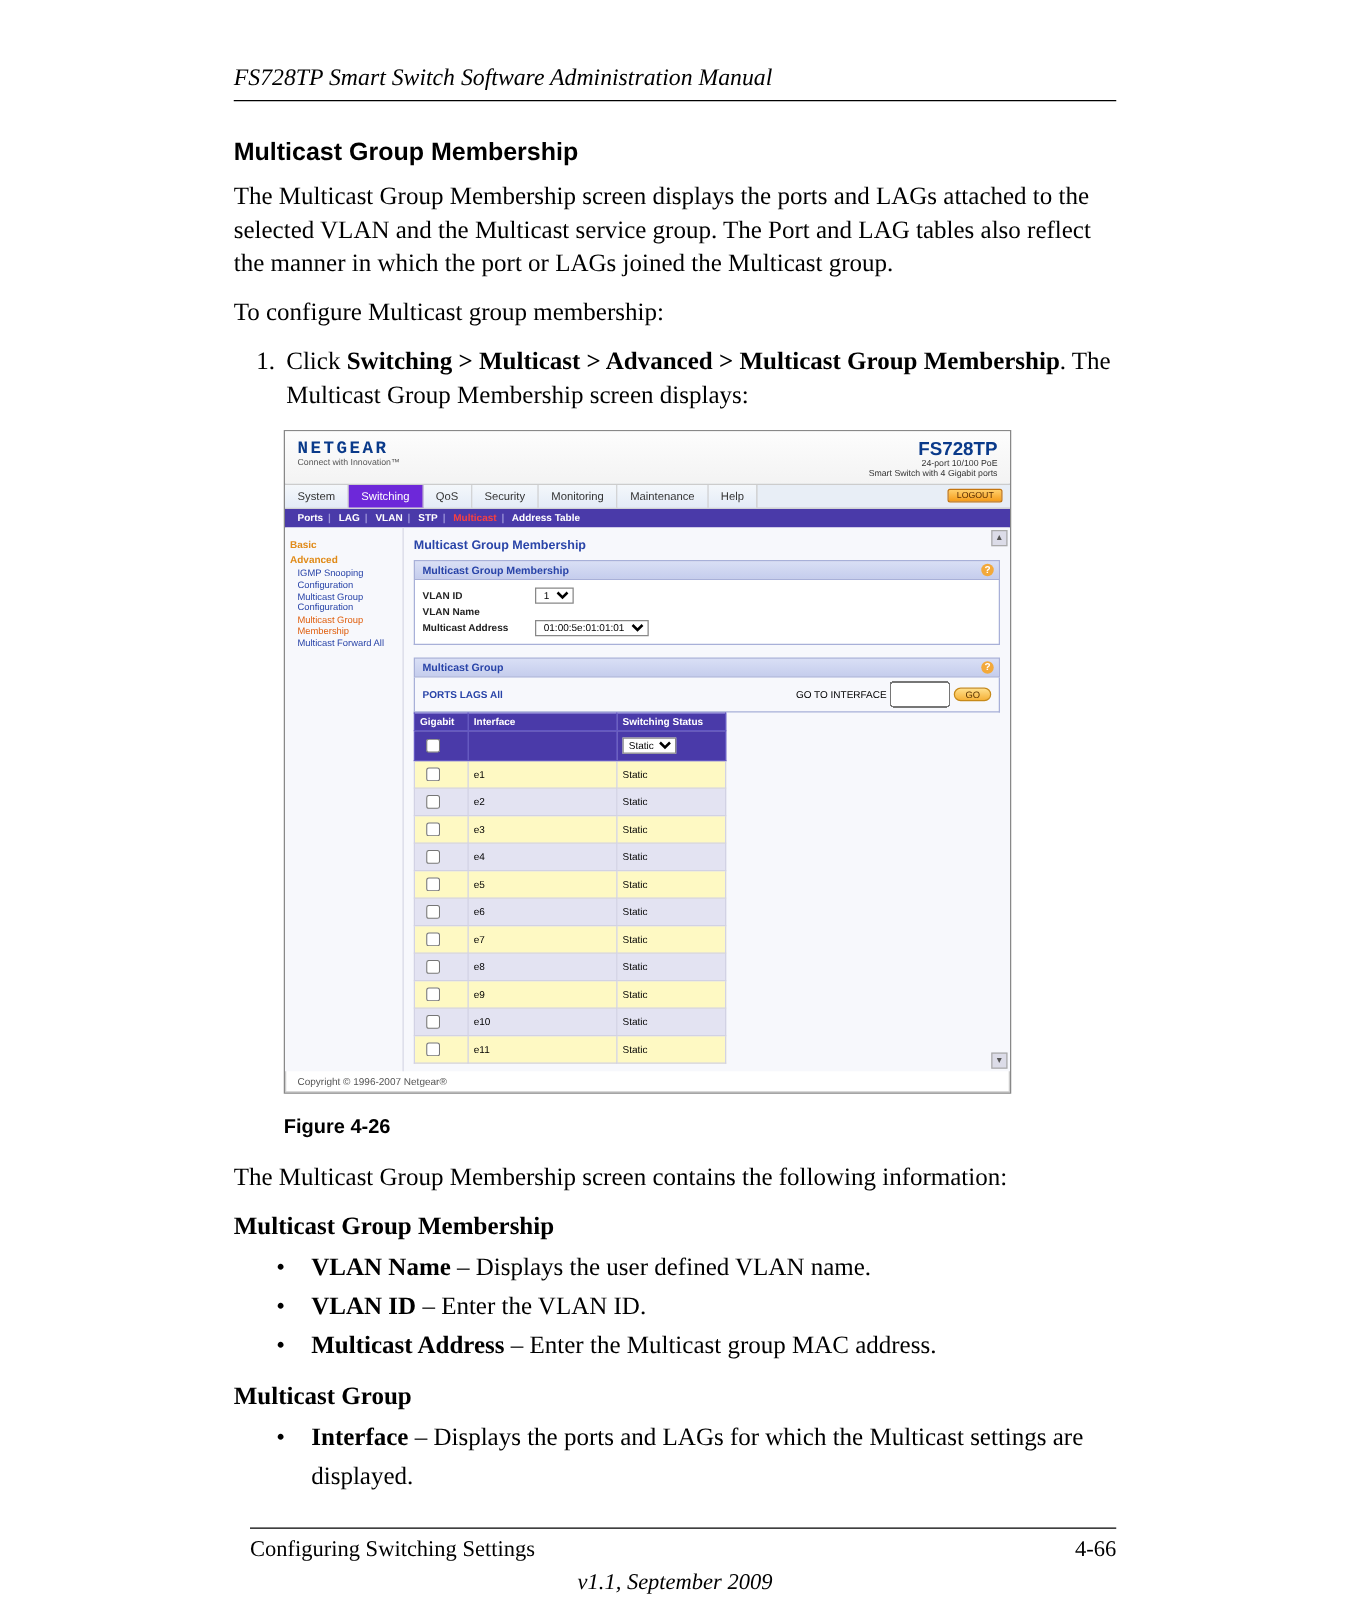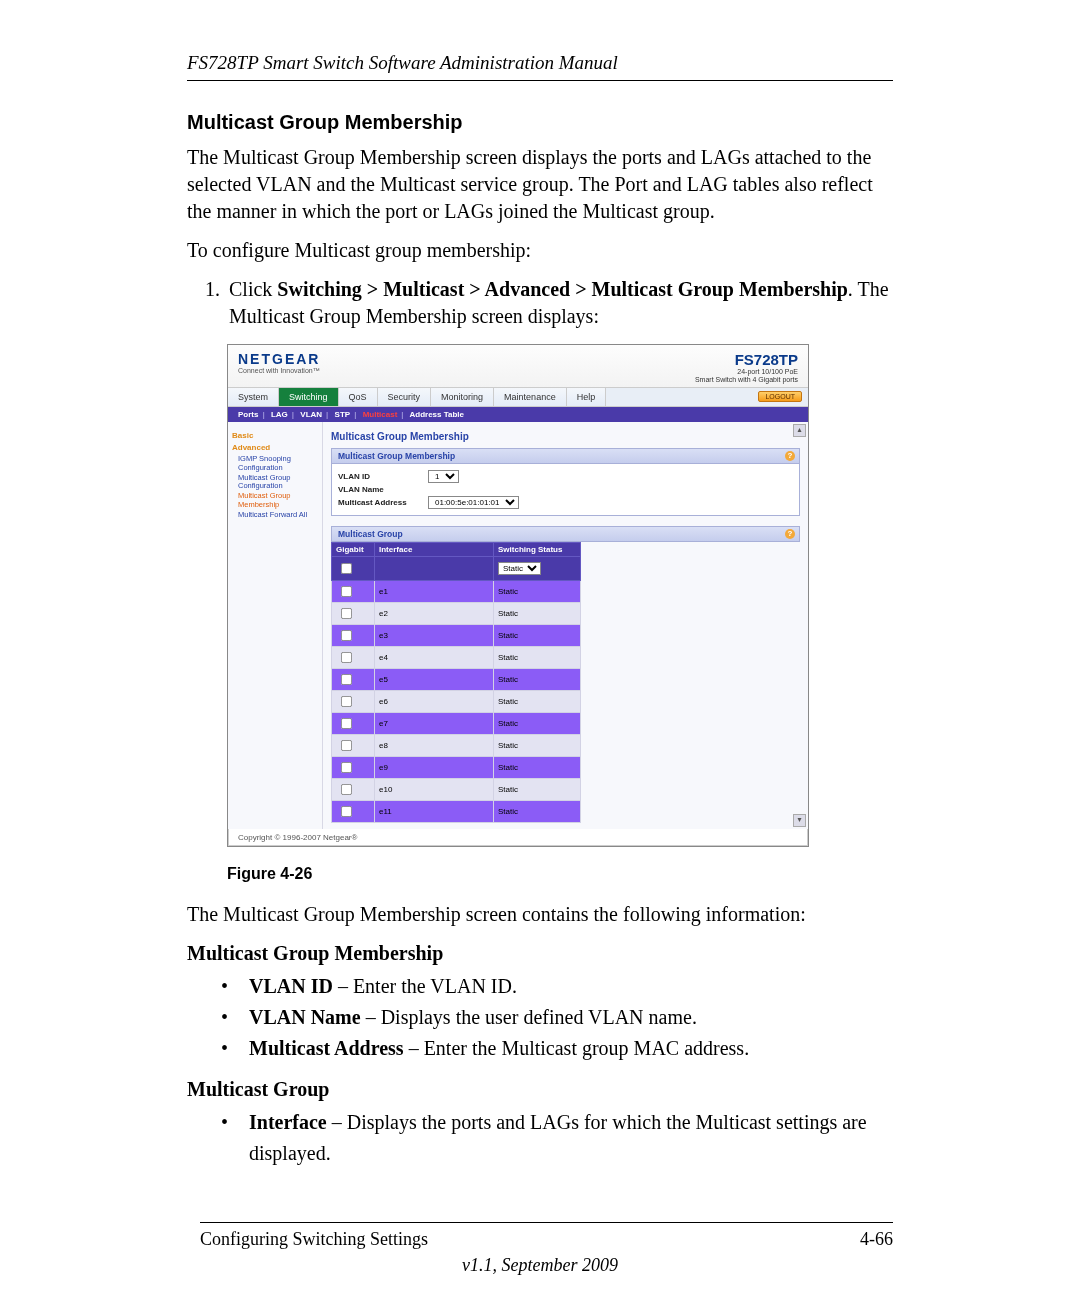--- a/index.html
+++ b/index.html
@@ -56,21 +56,21 @@
     font-size: 9px;
   }
   .fig-header {
     display: flex;
     justify-content: space-between;
     padding: 6px 10px 4px 10px;
     background: linear-gradient(#fdfdfd,#f3f3f3);
   }
   .brand-block { }
   .brand {
-    font-family: Liberation Sans, sans-serif;
+    font-family: Liberation Mono, monospace;
     font-weight: 900;
     letter-spacing: 2px;
     color: #0a3a8a;
     font-size: 14px;
   }
   .tagline { font-size: 7px; color:#555; }
   .model-block { text-align: right; }
   .model {
     font-family: Arial, sans-serif;
     font-weight: 900;
@@ -80,21 +80,21 @@
   .model-sub { font-size: 7px; color:#333; line-height:1.1; }
   .tab-row { display:flex; background:#e8eef6; border-top:1px solid #ccc; border-bottom:1px solid #ccc; position:relative; }
   .tab {
     padding: 4px 10px;
     font-size: 9px;
     color:#333;
     border-right:1px solid #ccc;
     background: linear-gradient(#f4f7fb,#e4ecf7);
     cursor:pointer;
   }
-  .tab.active { background:#15803d; color:#fff; }
+  .tab.active { background:#6d28d9; color:#fff; }
   .logout {
     position:absolute; right:6px; top:3px;
     background: linear-gradient(#ffcf6a,#f59c1a);
     border:1px solid #c47510;
     color:#5a2d00;
     font-size:7px; padding:1px 6px; border-radius:2px;
   }
   .subnav {
     background:#4a3aa9;
     color:#fff;
@@ -138,21 +138,21 @@
   .form-row label { width:90px; font-weight:bold; color:#222;}
   .form-row select, .form-row input[type=text] {
     font-size:8px; border:1px solid #888; background:#fff; padding:0 2px; height:13px;
   }
   .mg-panel { margin-top:10px; }
   .portslags { display:flex; justify-content:space-between; align-items:center; padding:3px 6px; font-size:8px; color:#2944a8; font-weight:bold; border-left:1px solid #a8b0d8; border-right:1px solid #a8b0d8; border-bottom:1px solid #a8b0d8;}
   .portslags .right { display:flex; align-items:center; gap:3px; color:#000; font-weight:normal;}
   .go-btn { background:linear-gradient(#ffdf8a,#f5b23a); border:1px solid #c78a1a; border-radius:8px; padding:0 8px; font-size:7.5px; color:#5a3300;}
   table.ports { border-collapse:collapse; width:250px; font-size:8px;}
   table.ports th { background:#4a3aa9; color:#fff; text-align:left; padding:2px 4px; font-weight:bold; border:1px solid #6458c2;}
-  table.ports td { background:#8b5cf6; padding:1px 4px; border:1px solid #d2d2e4;}
+  table.ports td { background:#fef9c3; padding:1px 4px; border:1px solid #d2d2e4;}
   table.ports tr.alt td { background:#e3e3f2; }
   table.ports input[type=checkbox]{ transform:scale(0.85);}
   table.ports select.status { font-size:8px; border:1px solid #888; background:#fff; height:13px;}
   .bottom-bar {
     background:linear-gradient(#e8eaf4,#d3d6e6);
     padding:4px 8px; text-align:right; border-top:1px solid #bcbcd2;
   }
   .bottom-bar button {
     font-size:8px; padding:2px 10px; margin-left:4px;
     background:linear-gradient(#fafafa,#e1e1e1); border:1px solid #999; color:#333;
@@ -260,20 +260,28 @@
             <label>Multicast Address</label>
             <select><option>01:00:5e:01:01:01</option></select>
           </div>
         </div>
 
         <div class="mg-panel">
           <div class="subpanel-h">
             <span>Multicast Group</span>
             <span class="help-ic">?</span>
           </div>
+          <div class="portslags">
+            <span>PORTS LAGS All</span>
+            <span class="right">
+              <span>GO TO INTERFACE</span>
+              <input type="text" style="width: 40px;">
+              <span class="go-btn">GO</span>
+            </span>
+          </div>
           <table class="ports">
             <tbody>
                 <tr>
               <th style="width:34px">Gigabit</th>
               <th style="width:110px">Interface</th>
               <th>Switching Status</th>
             </tr>
             <tr>
               <th><input type="checkbox" style=""></th>
               <th></th>
@@ -345,22 +353,22 @@
 
     <div class="copyright">Copyright © 1996-2007 Netgear®</div>
   </div>
 
   <div class="figure-caption">Figure 4-26</div>
 
   <p class="para">The Multicast Group Membership screen contains the following information:</p>
 
   <div class="sub-h">Multicast Group Membership</div>
   <ul class="bullets">
+    <li><span class="bold">VLAN Name</span><span> – Displays the user defined VLAN name.</span></li>
     <li><span class="bold">VLAN ID</span><span> – Enter the VLAN ID.</span></li>
-    <li><span class="bold">VLAN Name</span><span> – Displays the user defined VLAN name.</span></li>
     <li><span class="bold">Multicast Address</span><span> – Enter the Multicast group MAC address.</span></li>
   </ul>
 
   <div class="sub-h">Multicast Group</div>
   <ul class="bullets">
     <li><span class="bold">Interface</span><span> – Displays the ports and LAGs for which the Multicast settings are displayed.</span></li>
   </ul>
 
   <div class="footer">
     <span>Configuring Switching Settings</span>

